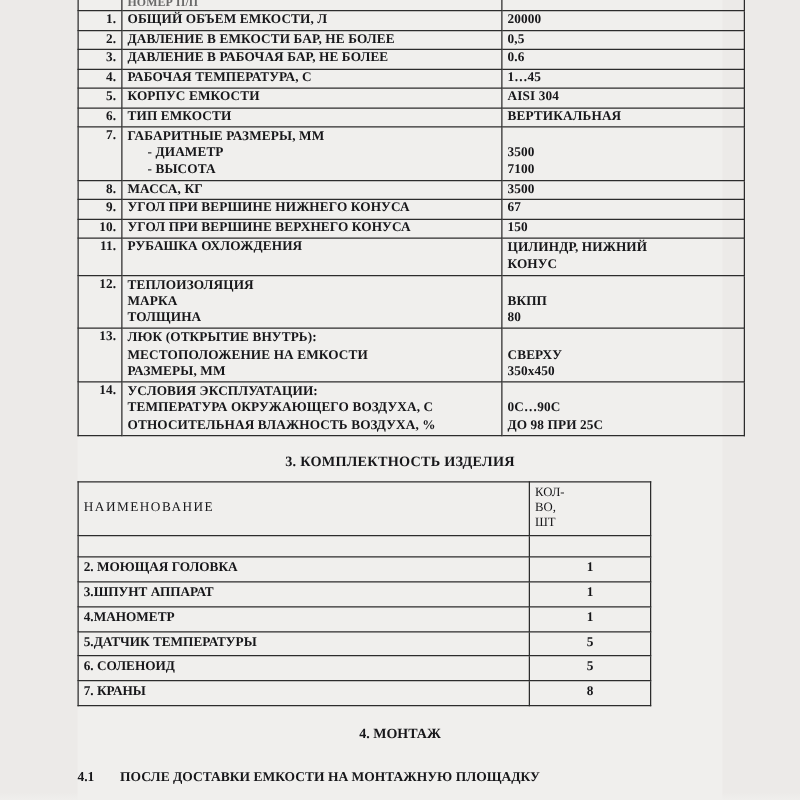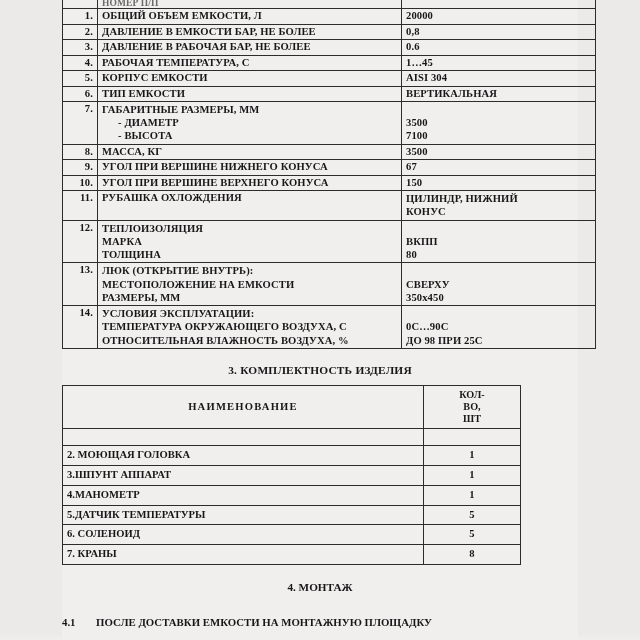--- a/index.html
+++ b/index.html
@@ -90,22 +90,22 @@
     font-weight: bold;
     table-layout: fixed;
   }
   table.kit td, table.kit th {
     border: 1px solid #2c2c2c;
     padding: 3px 4px;
     vertical-align: middle;
     line-height: 1.2;
   }
   table.kit th {
-    font-weight: bold;
-    text-align: center;
+    font-weight: normal;
+    text-align: left;
   }
   .kit-name { width: 352px; }
   .kit-qty { width: 88px; text-align: center; }
   .kit-head-qty {
     line-height: 1.12;
     font-size: 10.2px;
   }
   .kit-head-name {
     letter-spacing: 1.2px;
   }
@@ -181,21 +181,21 @@
       </tr>
 
       <tr>
         <td class="num">1.</td>
         <td class="name">ОБЩИЙ ОБЪЕМ ЕМКОСТИ, Л</td>
         <td class="val">20000</td>
       </tr>
       <tr>
         <td class="num">2.</td>
         <td class="name">ДАВЛЕНИЕ В ЕМКОСТИ БАР, НЕ БОЛЕЕ</td>
-        <td class="val">0,8</td>
+        <td class="val">0,5</td>
       </tr>
       <tr>
         <td class="num">3.</td>
         <td class="name">ДАВЛЕНИЕ В РАБОЧАЯ БАР, НЕ БОЛЕЕ</td>
         <td class="val">0.6</td>
       </tr>
       <tr>
         <td class="num">4.</td>
         <td class="name">РАБОЧАЯ ТЕМПЕРАТУРА, С</td>
         <td class="val">1…45</td>

